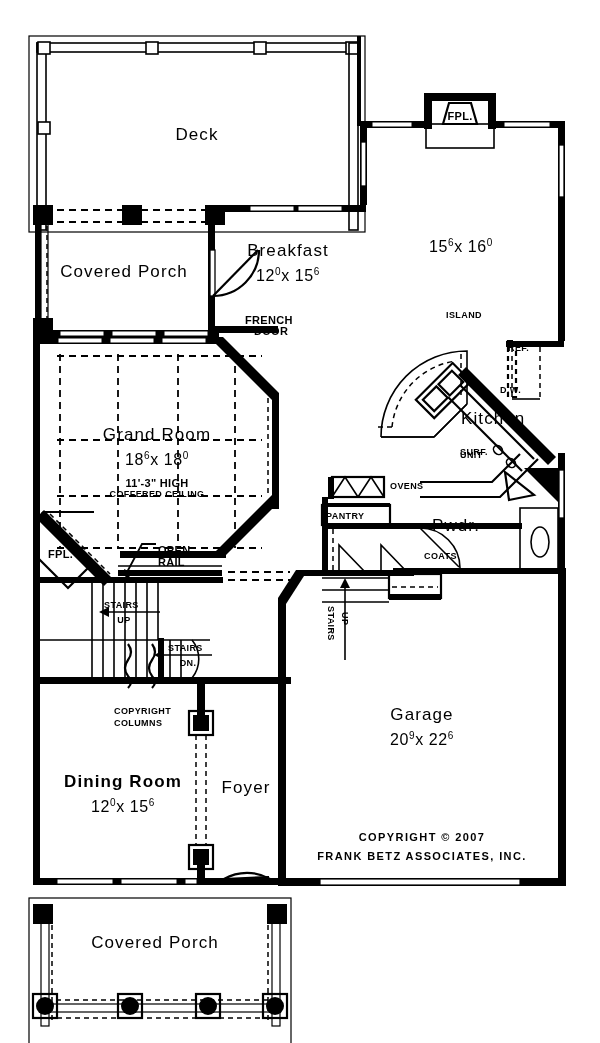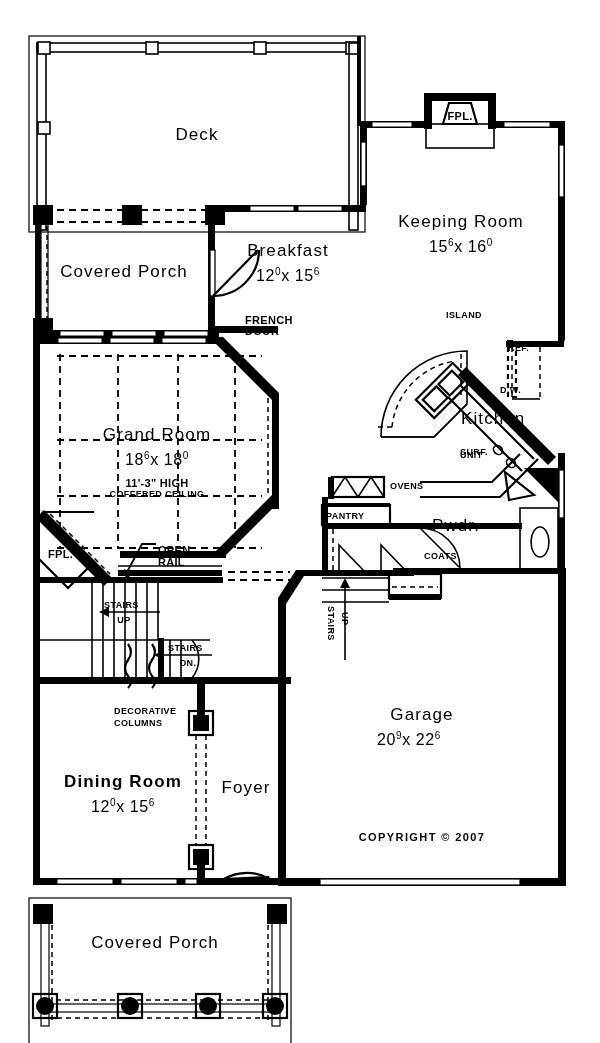--- a/index.html
+++ b/index.html
@@ -368,25 +368,24 @@
   <div class="lbl room-name ctr" style="left:197px;top:125px;">Deck</div>
 
   <div class="lbl room-name ctr" style="left:124px;top:262px;">Covered  Porch</div>
 
   <div class="lbl room-name ctr" style="left:288px;top:241px;">Breakfast</div>
   <div class="lbl room-dim ctr" style="left:288px;top:266px;">
     <span>12</span><sup>0</sup><span>x</span>&nbsp;<span>15</span><sup>6</sup>
   </div>
 
   <div class="lbl tiny2" style="left:245px;top:314px;">FRENCH</div>
-  <div class="lbl tiny2" style="left:245px;top:325px;">DOOR</div>
+  <div class="lbl tiny2" style="left:254px;top:325px;">DOOR</div>
 
   <div class="lbl tiny2 ctr" style="left:460px;top:110px;">FPL.</div>
 
-  <div class="lbl room-name ctr" style="left:461px;top:212px;">Keeping  Room</div>
   <div class="lbl room-dim ctr" style="left:461px;top:237px;">
     <span>15</span><sup>6</sup><span>x</span>&nbsp;<span>16</span><sup>0</sup>
   </div>
 
   <div class="lbl tiny ctr" style="left:452px;top:310px;margin-left:12px;">ISLAND</div>
   <div class="lbl tiny" style="left:508px;top:343px;">REF.</div>
   <div class="lbl tiny" style="left:500px;top:385px;">D.W.</div>
   <div class="lbl room-name" style="left:461px;top:409px;">Kitchen</div>
   <div class="lbl tiny" style="left:460px;top:447px;">SURF.</div>
   <div class="lbl tiny" style="left:460px;top:450px;">UNIT</div>
@@ -414,32 +413,33 @@
 
   <div class="lbl tiny" style="left:104px;top:600px;">STAIRS</div>
   <div class="lbl tiny ctr" style="left:124px;top:615px;">UP</div>
 
   <div class="lbl tiny" style="left:168px;top:643px;">STAIRS</div>
   <div class="lbl tiny ctr" style="left:188px;top:658px;">DN.</div>
 
   <div class="lbl tiny rot90" style="left:336px;top:606px;transform:rotate(90deg);transform-origin:0 0;">STAIRS</div>
   <div class="lbl tiny rot90" style="left:350px;top:612px;transform:rotate(90deg);transform-origin:0 0;">UP</div>
 
-  <div class="lbl tiny" style="left:114px;top:706px;">DECORATIVE</div>
+  <div class="lbl tiny" style="left:114px;top:706px;">COPYRIGHT</div>
   <div class="lbl tiny" style="left:114px;top:718px;">COLUMNS</div>
 
   <div class="lbl room-name ctr" style="left:123px;top:772px;font-weight:bold;">Dining  Room</div>
   <div class="lbl room-dim ctr" style="left:123px;top:797px;">
     <span>12</span><sup>0</sup><span>x</span>&nbsp;<span>15</span><sup>6</sup>
   </div>
 
   <div class="lbl room-name ctr" style="left:246px;top:778px;">Foyer</div>
 
   <div class="lbl room-name ctr" style="left:422px;top:705px;">Garage</div>
-  <div class="lbl room-dim ctr" style="left:409px;top:730px;">
+  <div class="lbl room-dim ctr" style="left:422px;top:730px;">
     <span>20</span><sup>9</sup><span>x</span>&nbsp;<span>22</span><sup>6</sup>
   </div>
 
   <div class="lbl copy ctr" style="left:422px;top:831px;">COPYRIGHT  ©  2007</div>
+  <div class="lbl copy ctr" style="left:422px;top:850px;">FRANK BETZ ASSOCIATES, INC.</div>
 
   <div class="lbl room-name ctr" style="left:155px;top:933px;">Covered  Porch</div>
 
 </div>
 
 </body></html>

